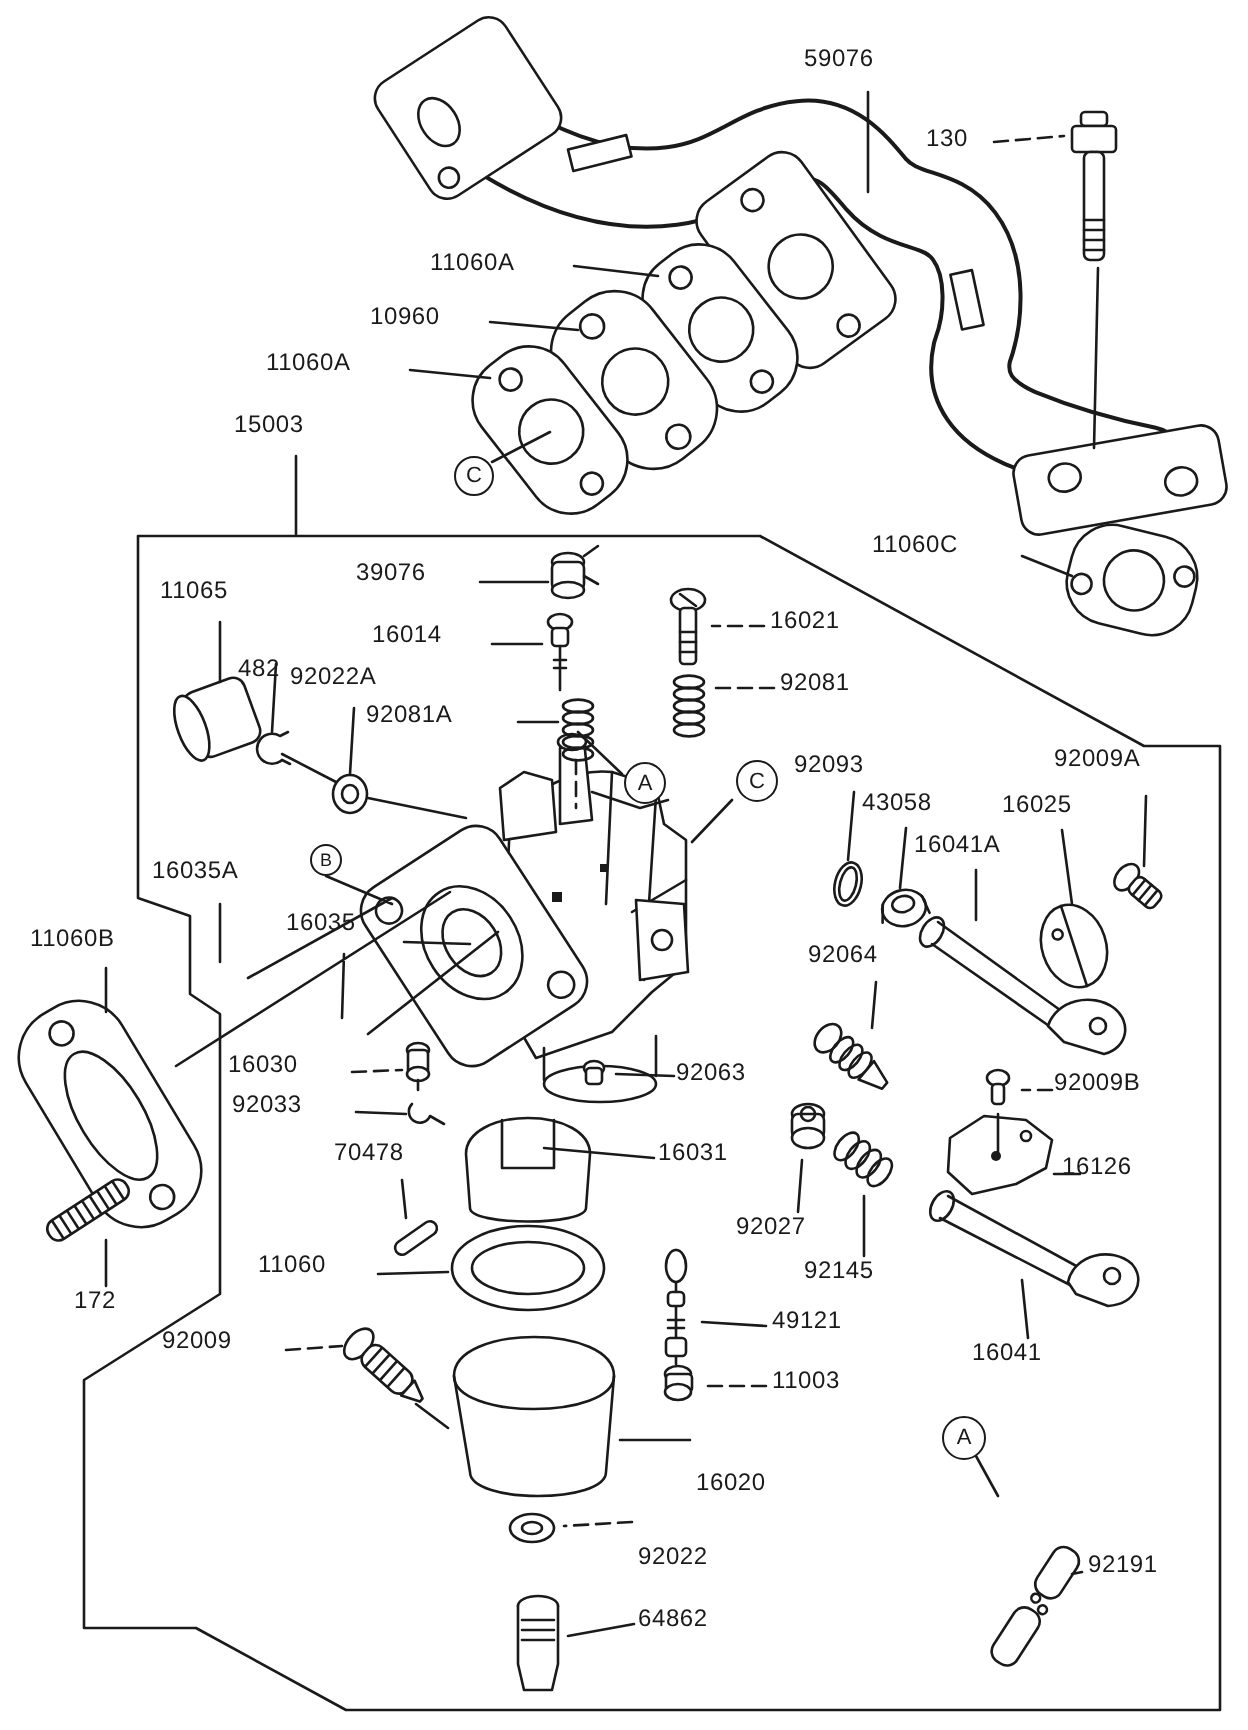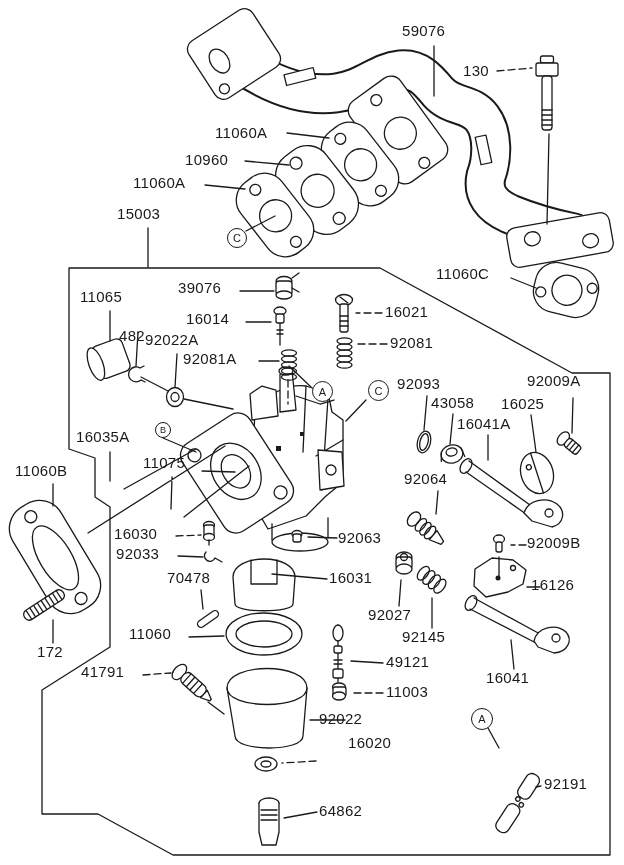--- a/index.html
+++ b/index.html
@@ -8,21 +8,21 @@
     font-family:"Liberation Sans", sans-serif; overflow:hidden;
   }
   .art { position:absolute; left:0; top:0; }
   .art * { stroke:#1a1a1a; stroke-width:1.3; fill:none; stroke-linecap:round; stroke-linejoin:round; }
   .art .wf { fill:#ffffff; }
   .art .bk { fill:#1a1a1a; stroke:none; }
   .art .thick { stroke-width:41; stroke-linecap:round; }
   .art .tubein { stroke:#ffffff; stroke-width:37; stroke-linecap:round; }
   .art .ld { stroke-dasharray:7 4; }
   .lbl {
-    position:absolute; font-size:15px; line-height:1; color:#1a1a1a;
+    position:absolute; font-size:12px; line-height:1; color:#1a1a1a;
     letter-spacing:0.3px; white-space:nowrap; user-select:none;
   }
   .marker {
     position:absolute; box-sizing:border-box; border:1.6px solid #1a1a1a;
     border-radius:50%; background:#fff; display:flex; align-items:center;
     justify-content:center; font-size:11px; color:#1a1a1a;
   }
   .marker.small { font-size:9px; }
 </style>
 </head>
@@ -320,39 +320,39 @@
   <div class="lbl" style="left:183px; top:351px">92081A</div>
   <div class="lbl" style="left:385px; top:304px">16021</div>
   <div class="lbl" style="left:390px; top:335px">92081</div>
   <div class="lbl" style="left:397px; top:376px">92093</div>
   <div class="lbl" style="left:431px; top:395px">43058</div>
   <div class="lbl" style="left:501px; top:396px">16025</div>
   <div class="lbl" style="left:457px; top:416px">16041A</div>
   <div class="lbl" style="left:527px; top:373px">92009A</div>
   <div class="lbl" style="left:404px; top:471px">92064</div>
   <div class="lbl" style="left:76px;  top:429px">16035A</div>
-  <div class="lbl" style="left:143px; top:455px">11075</div>
+  <div class="lbl" style="left:143px; top:455px">16035</div>
   <div class="lbl" style="left:15px;  top:463px">11060B</div>
   <div class="lbl" style="left:114px; top:526px">16030</div>
   <div class="lbl" style="left:116px; top:546px">92033</div>
   <div class="lbl" style="left:167px; top:570px">70478</div>
   <div class="lbl" style="left:129px; top:626px">11060</div>
   <div class="lbl" style="left:37px;  top:644px">172</div>
-  <div class="lbl" style="left:81px;  top:664px">41791</div>
+  <div class="lbl" style="left:81px;  top:664px">92009</div>
   <div class="lbl" style="left:338px; top:530px">92063</div>
   <div class="lbl" style="left:329px; top:570px">16031</div>
   <div class="lbl" style="left:368px; top:607px">92027</div>
   <div class="lbl" style="left:402px; top:629px">92145</div>
   <div class="lbl" style="left:527px; top:535px">92009B</div>
   <div class="lbl" style="left:531px; top:577px">16126</div>
   <div class="lbl" style="left:486px; top:670px">16041</div>
   <div class="lbl" style="left:386px; top:654px">49121</div>
   <div class="lbl" style="left:386px; top:684px">11003</div>
   <div class="lbl" style="left:348px; top:735px">16020</div>
-  <div class="lbl" style="left:319px; top:711px">92022</div>
+  <div class="lbl" style="left:319px; top:772px">92022</div>
   <div class="lbl" style="left:319px; top:803px">64862</div>
   <div class="lbl" style="left:544px; top:776px">92191</div>
 
   <div class="marker" style="left:227px; top:228px; width:20px; height:20px">C</div>
   <div class="marker" style="left:312px; top:381px; width:21px; height:21px">A</div>
   <div class="marker" style="left:368px; top:380px; width:21px; height:21px">C</div>
   <div class="marker small" style="left:155px; top:422px; width:16px; height:16px">B</div>
   <div class="marker" style="left:471px; top:708px; width:22px; height:22px">A</div>
 
 </div>

